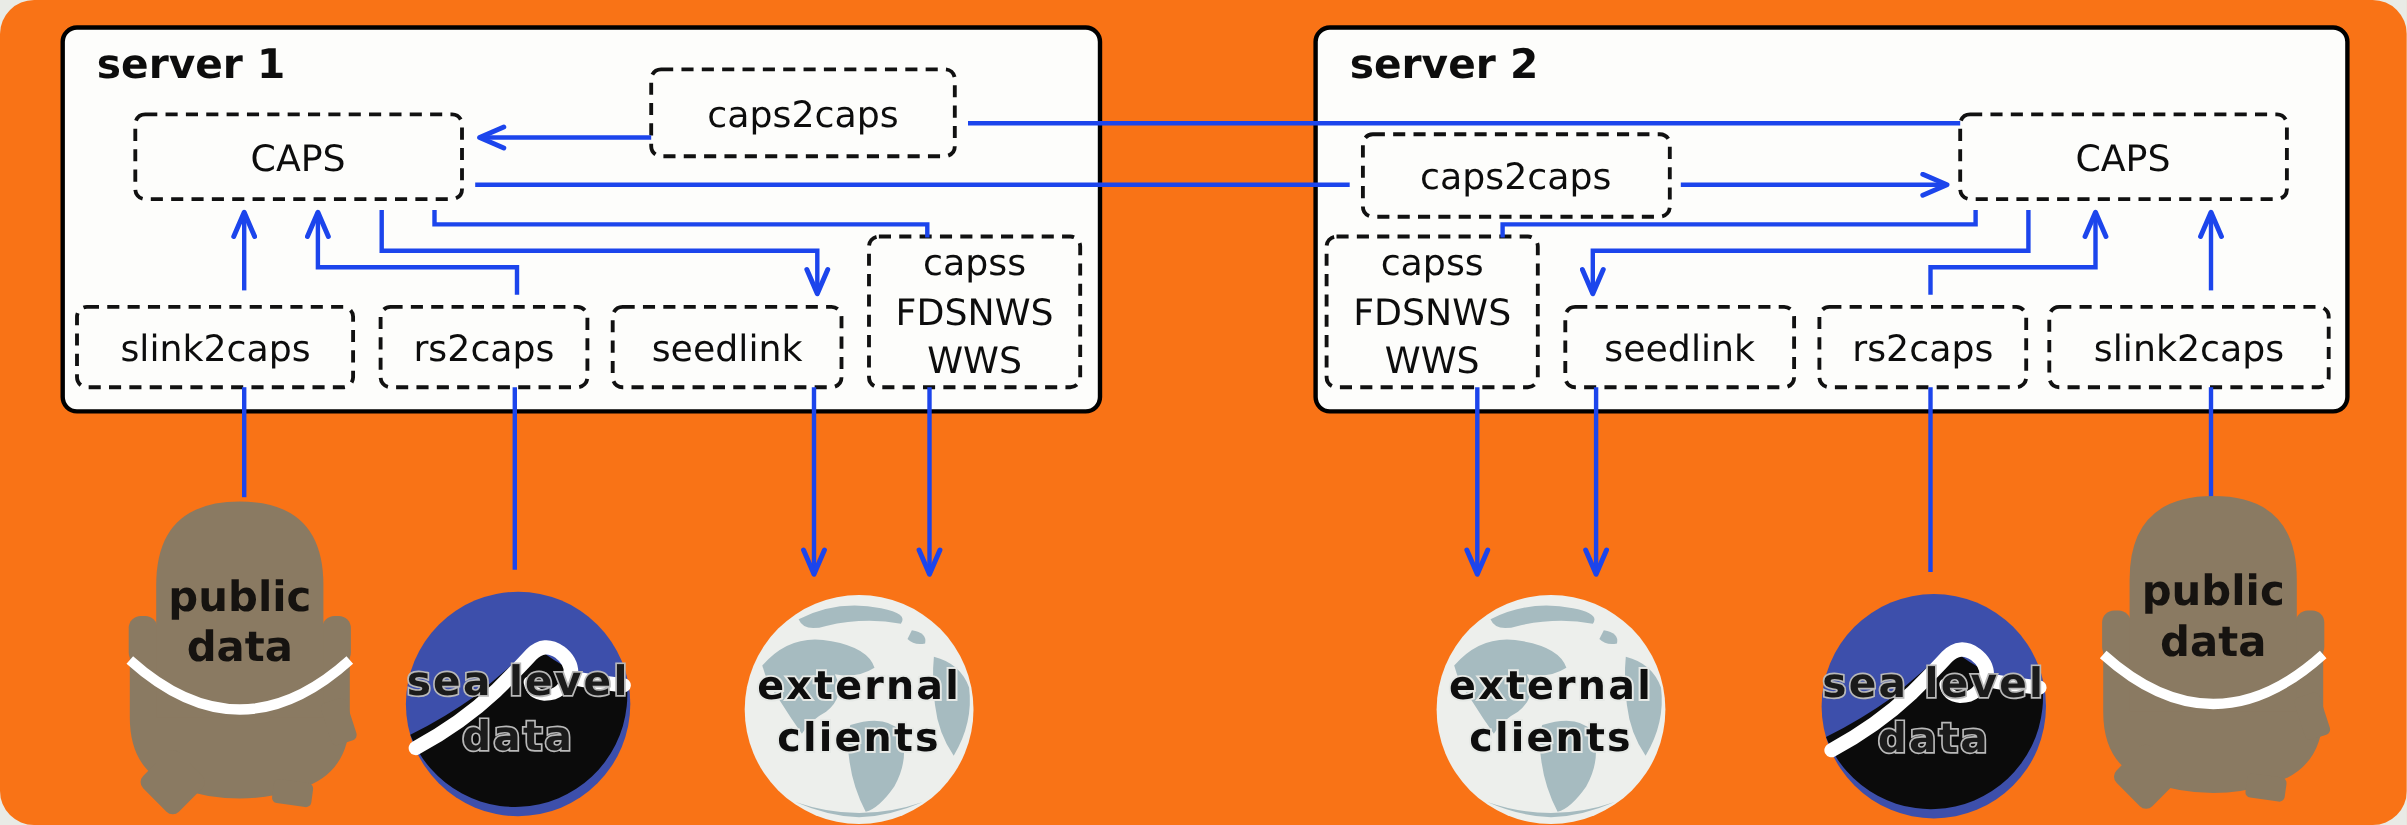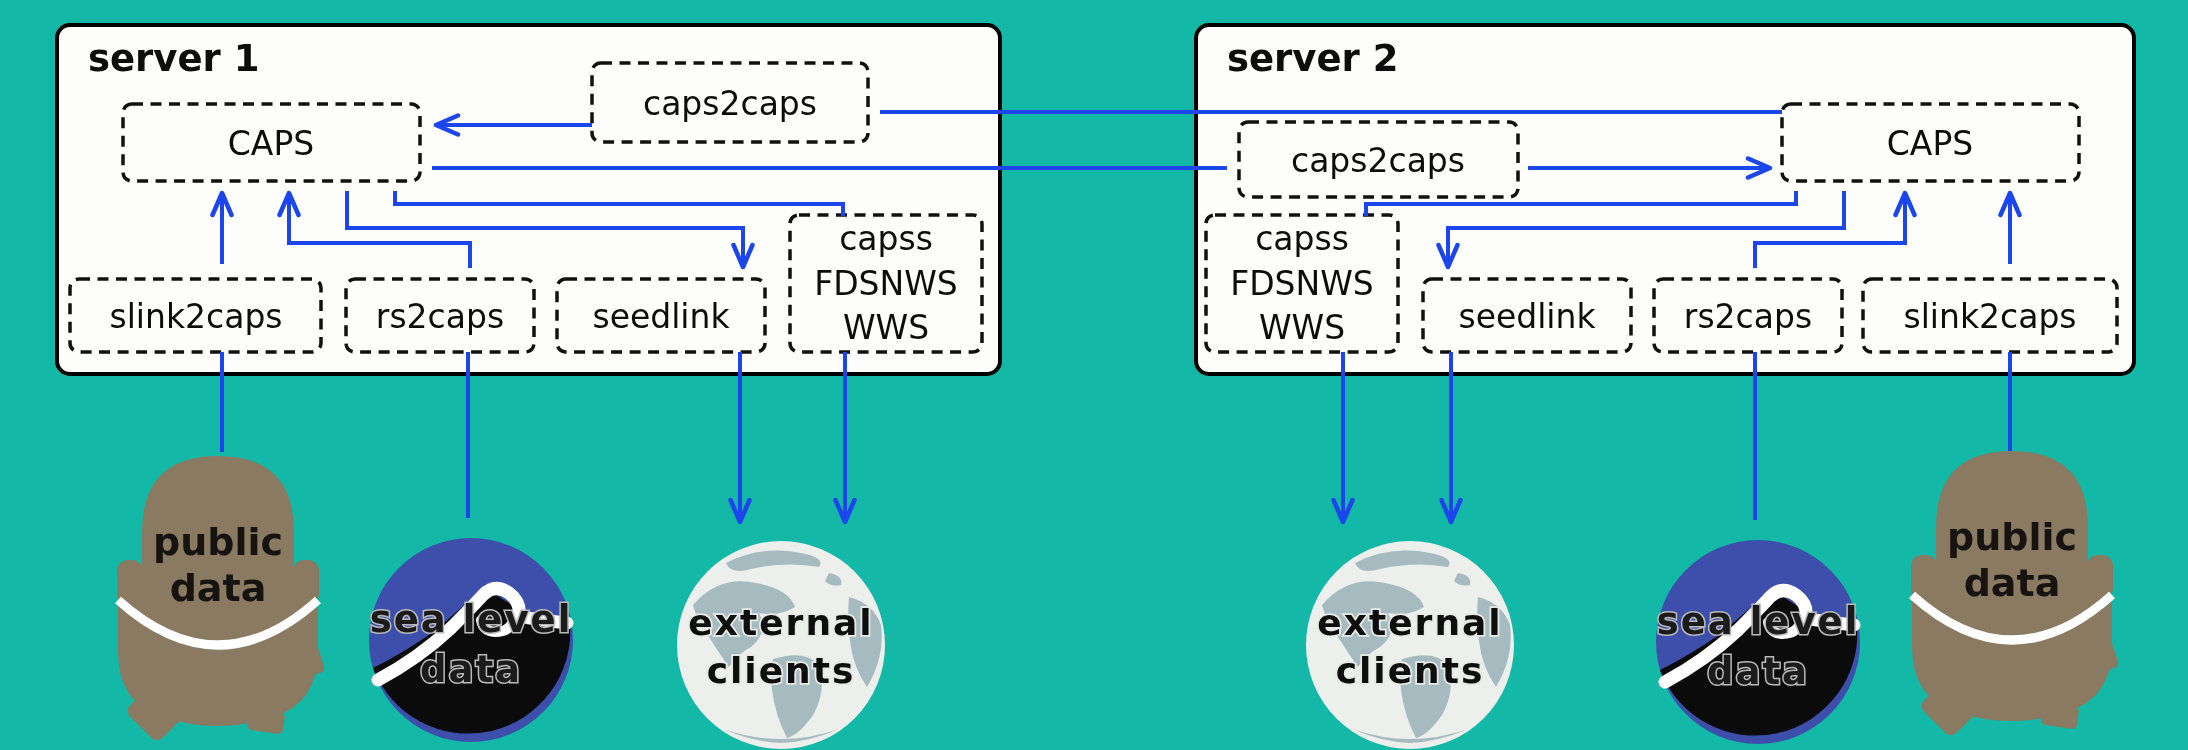--- a/index.html
+++ b/index.html
@@ -1,16 +1,16 @@
 <!DOCTYPE html>
 <html><head>
 <meta charset="utf-8">
 <style>
   html,body{margin:0;padding:0;background:#e9ebe6;}
-  .stage{width:2188px;height:750px;position:relative;overflow:hidden;background:#14b8a6;}
+  .stage{width:2188px;height:750px;position:relative;overflow:hidden;background:#f97316;border-radius:31px;}
   svg{display:block;}
   text{font-family:"DejaVu Sans","Liberation Sans",sans-serif;fill:#0d0d0d;}
   .server-title{font-size:37px;font-weight:bold;}
   .node-label{font-size:33px;}
   .icon-label-dark{font-size:38px;font-weight:bold;fill:#161310;}
   .outlined{font-size:37px;font-weight:bold;fill:#1b1b1b;stroke:#b9b9b9;stroke-width:3px;paint-order:stroke;letter-spacing:2px;}
   .globe-label{font-size:36px;font-weight:bold;fill:#0e0e0e;stroke:#e6e9e6;stroke-width:3.5px;paint-order:stroke;letter-spacing:2px;}
   .server-rect{fill:#fdfdfb;stroke:#000;stroke-width:4px;}
   .dashed-box{fill:#fdfdfb;stroke:#111;stroke-width:3.5px;stroke-dasharray:11 7.5;}
   .flow{stroke:#1c45ec;stroke-width:4px;fill:none;}

